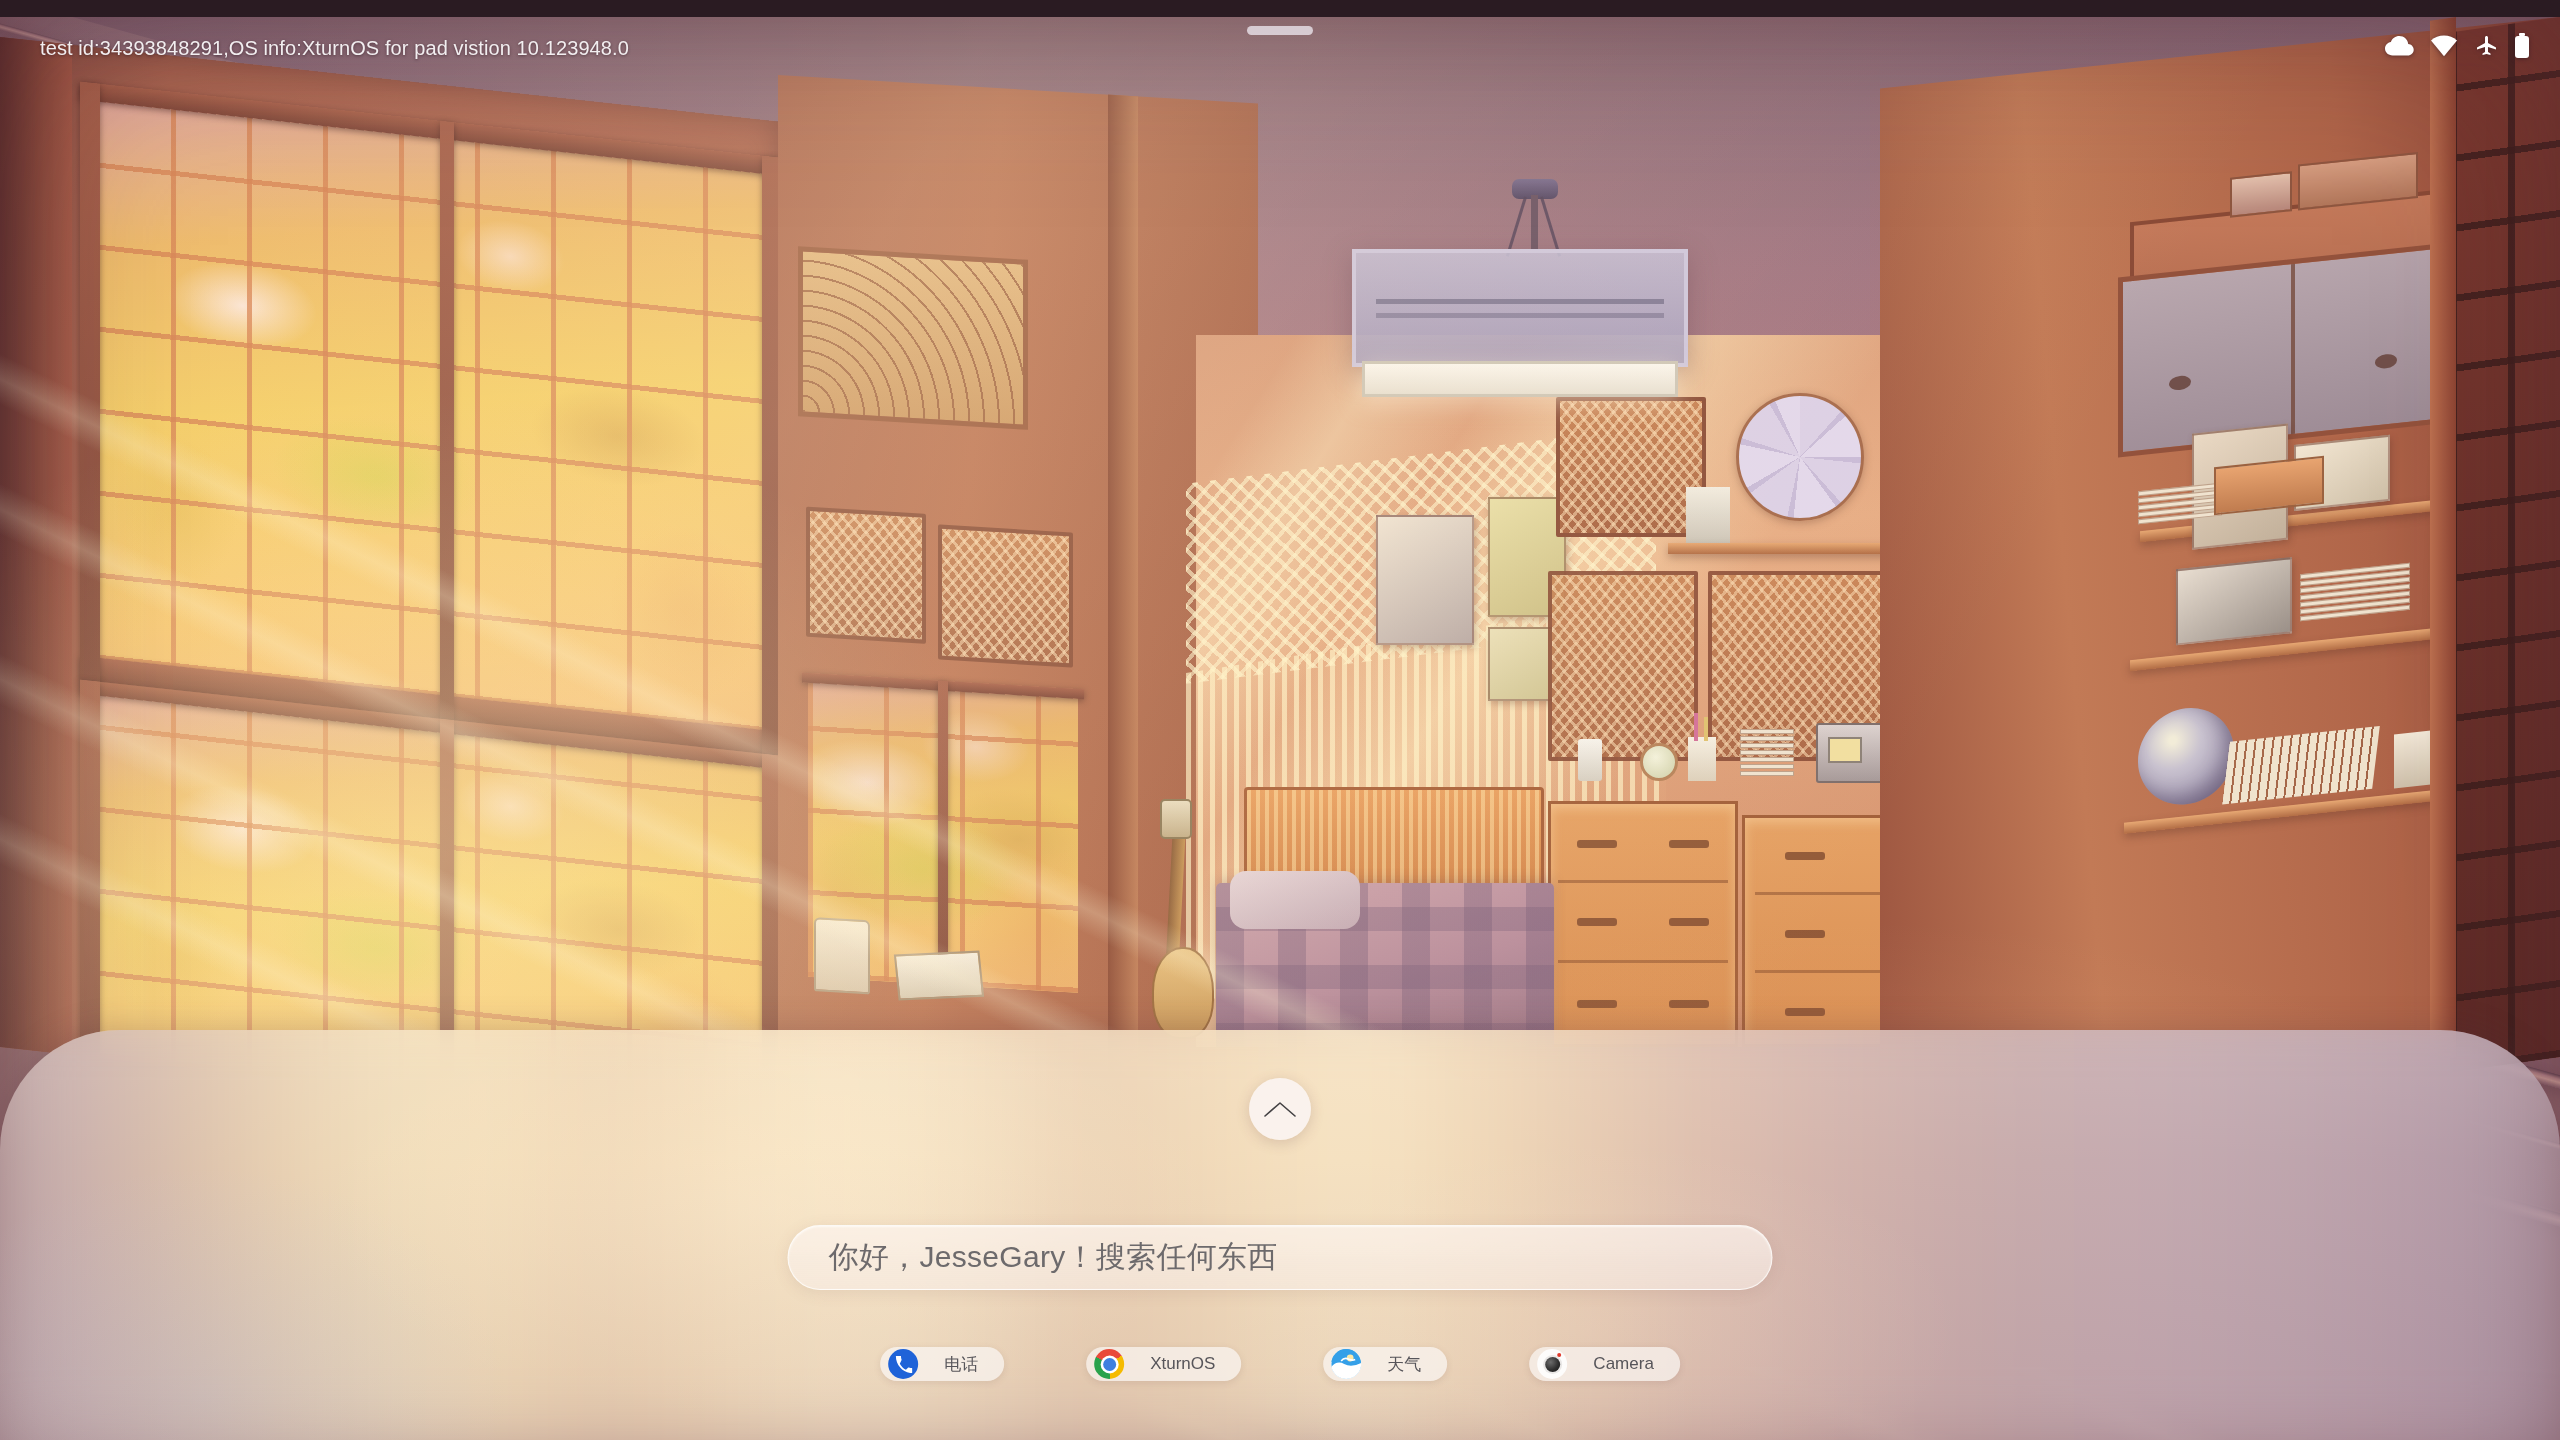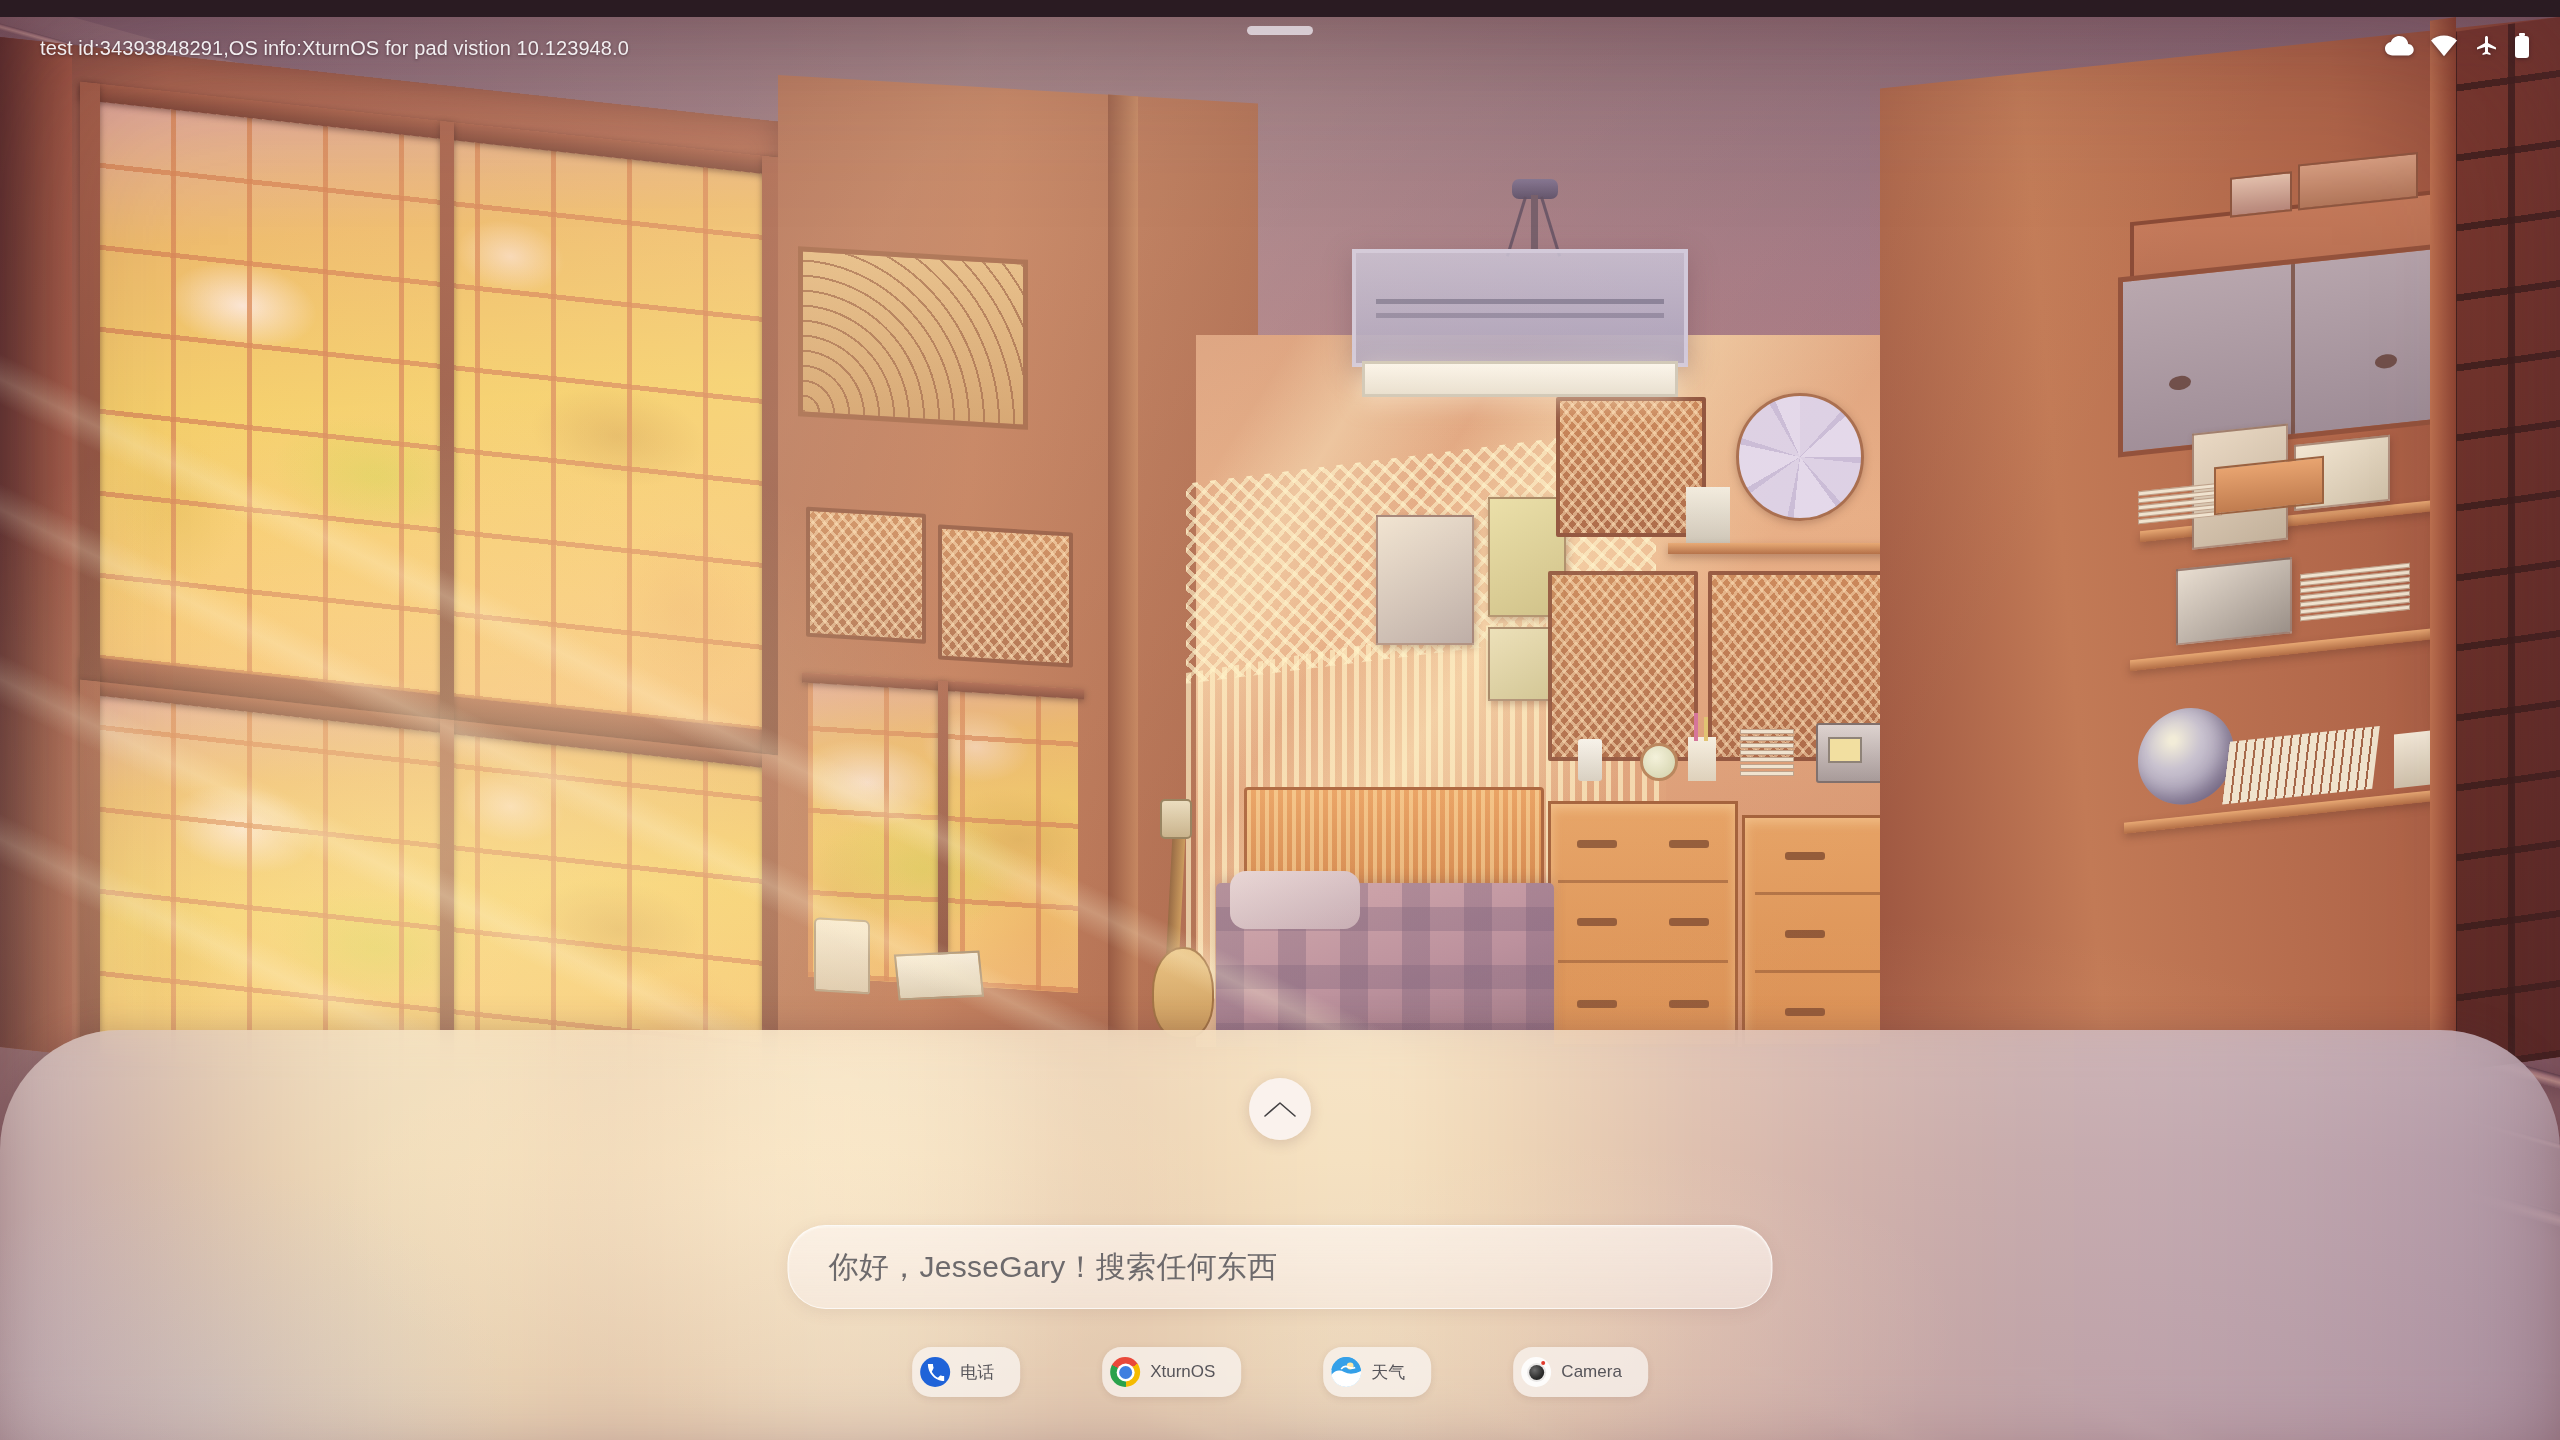--- a/index.html
+++ b/index.html
@@ -321,40 +321,40 @@
     width:62px; height:62px; border-radius:50%;
     background:rgba(250,243,240,.93);
     display:flex; align-items:center; justify-content:center;
     box-shadow:0 3px 14px rgba(110,70,75,.2);
     cursor:pointer; z-index:3;
   }
 
   
   #search-bar {
     position:absolute; left:50%; top:195px; transform:translateX(-50%);
-    width:985px; height:84px; border-radius:38px;
+    width:985px; height:65px; border-radius:38px;
     background:linear-gradient(180deg, rgba(252,244,238,.72), rgba(248,238,232,.60));
     border:1.5px solid rgba(255,255,255,.72);
     box-shadow:0 3px 16px rgba(120,80,85,.12), inset 0 1px 2px rgba(255,255,255,.65);
     display:flex; align-items:center; padding:18px 40px;
     cursor:text; z-index:3;
   }
   #search-placeholder {
     font-size:30px; color:#6d6a6c; letter-spacing:.3px;
     user-select:none;
   }
 
   
   #app-chips {
     position:absolute; left:50%; top:317px; transform:translateX(-50%);
     display:flex; gap:82px; z-index:3;
   }
   .chip {
-    display:flex; align-items:center; gap:10px;
-    height:50px; padding:0 26px 0 8px; border-radius:19px;
+    display:flex; align-items:center; gap:26px;
+    height:34px; padding:0 26px 0 8px; border-radius:19px;
     background:rgba(250,245,243,.72);
     box-shadow:0 2px 7px rgba(110,75,80,.14);
     cursor:pointer;
   }
   .chip-label { font-size:17px; color:#57555a; white-space:nowrap; }
   .chip-icon { width:30px; height:30px; border-radius:50%; flex:0 0 30px; position:relative; }
 
   
   .ic-phone { background:#1f63d8; display:flex; align-items:center; justify-content:center; }
   

